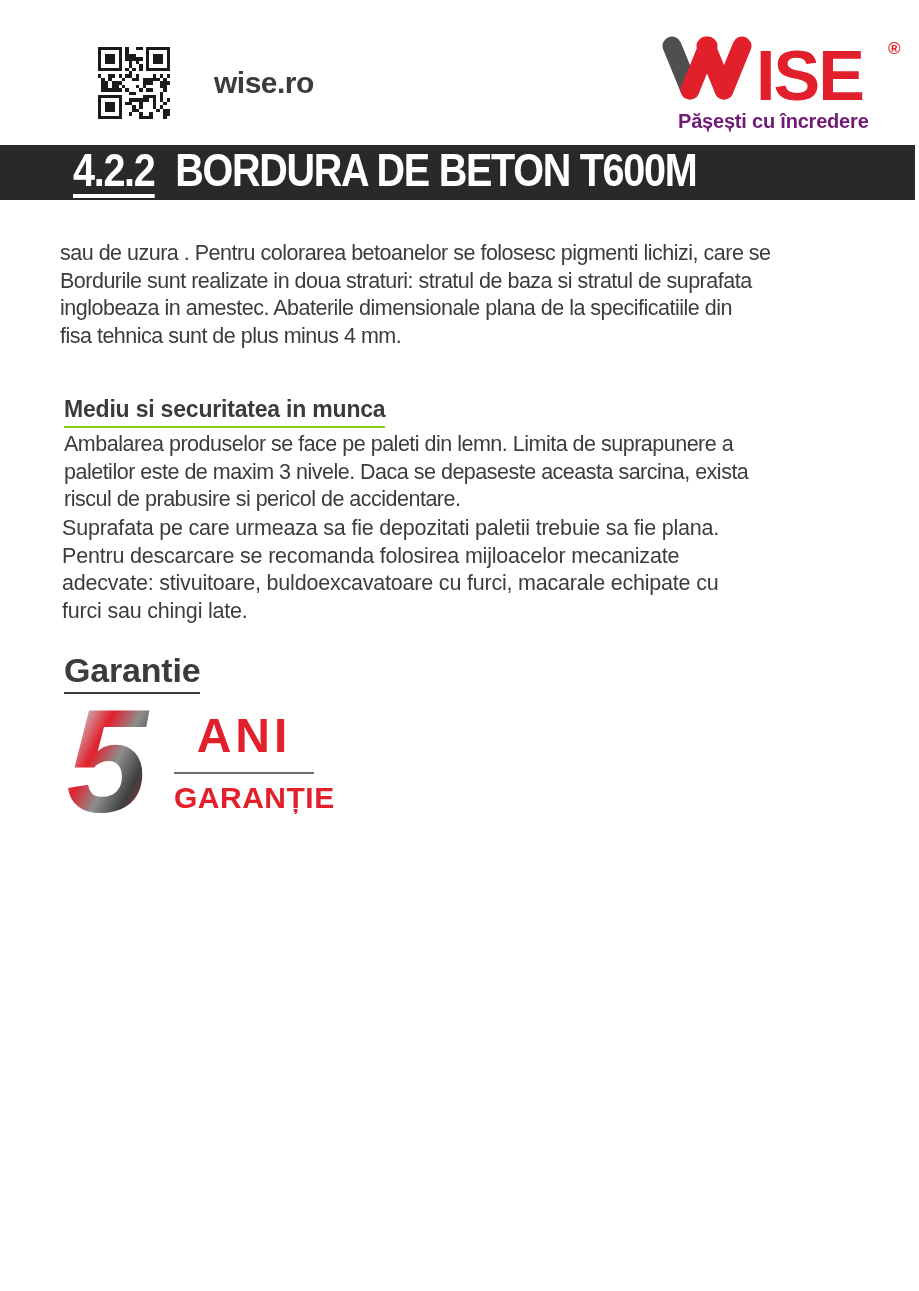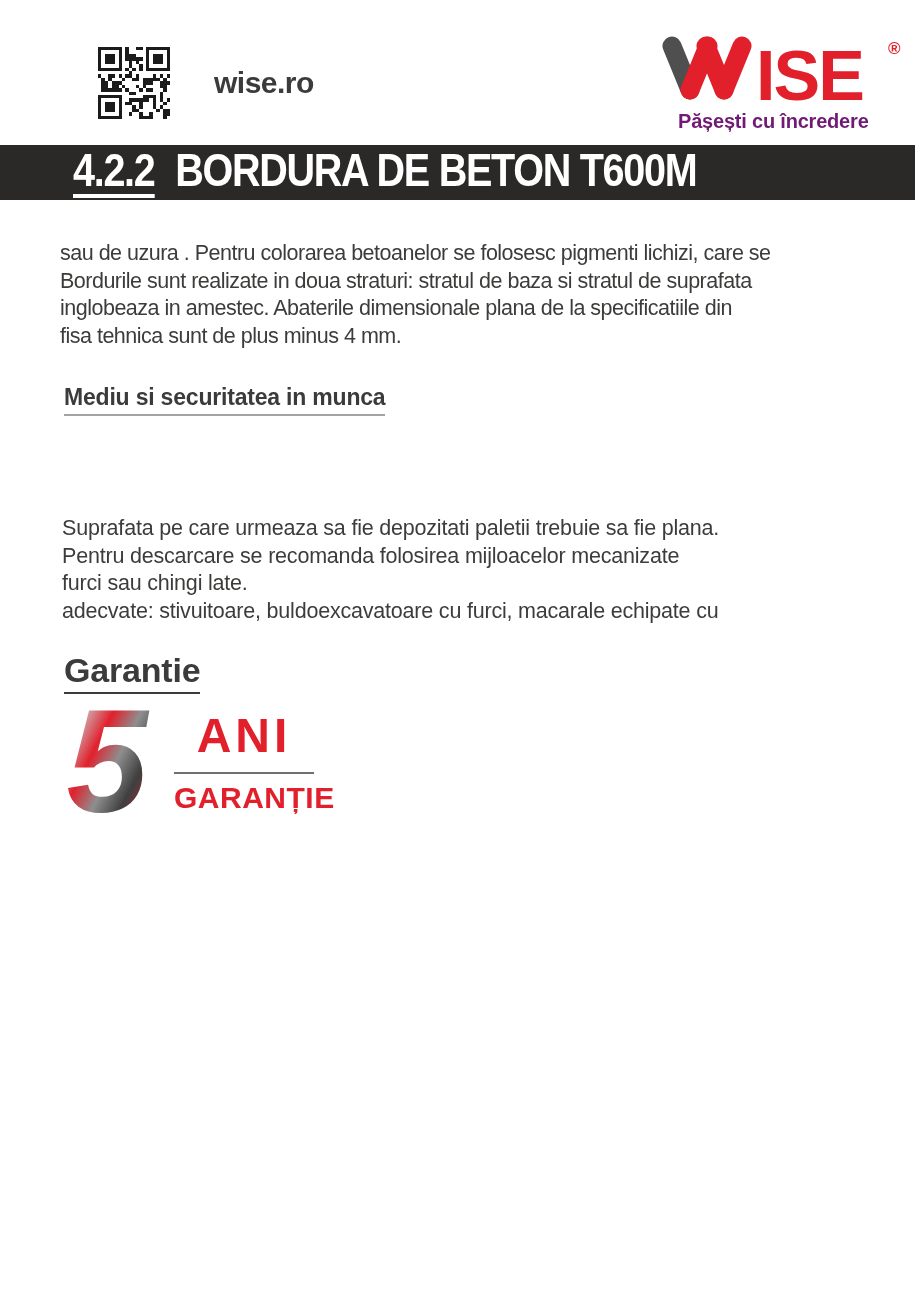--- a/index.html
+++ b/index.html
@@ -39,22 +39,22 @@
     letter-spacing:-0.5px;white-space:nowrap;
   }
   .para div{white-space:nowrap;}
   .p1{left:60px;top:240px;}
   .p2{left:64px;top:431px;}
   .p3{left:62px;top:515px;letter-spacing:-0.2px;}
   .subheading{
     position:absolute;color:#3b3b3b;font-weight:bold;display:inline-block;
   }
   .h-safety{
-    left:64px;top:384px;font-size:23px;letter-spacing:-0.2px;
-    border-bottom:2px solid #a3a3a3;padding-bottom:3px;
+    left:64px;top:396px;font-size:23px;letter-spacing:-0.2px;
+    border-bottom:2px solid #84cc16;padding-bottom:3px;
   }
   .h-warranty{
     left:64px;top:651px;font-size:34px;letter-spacing:-0.2px;
     border-bottom:2px solid #3b3b3b;padding-bottom:2px;
   }
   
   .badge{position:absolute;left:56px;top:696px;display:flex;}
   .badge-five{width:102px;height:138px;}
   .badge-col{margin-left:16px;padding-top:16px;width:140px;}
   .badge-years{
@@ -314,26 +314,31 @@
 
   <div class="para p1">
     <div>sau de uzura . Pentru colorarea betoanelor se folosesc pigmenti lichizi, care se</div>
     <div>Bordurile sunt realizate in doua straturi: stratul de baza si stratul de suprafata</div>
     <div>inglobeaza in amestec.  Abaterile dimensionale plana  de la specificatiile din</div>
     <div>fisa tehnica sunt de plus minus 4 mm.</div>
   </div>
 
   <div class="subheading h-safety">Mediu si securitatea in munca</div>
 
+  <div class="para p2">
+    <div>Ambalarea produselor se face pe paleti din lemn. Limita de suprapunere a</div>
+    <div>paletilor este de maxim 3 nivele. Daca se depaseste aceasta sarcina, exista</div>
+    <div>riscul de prabusire si pericol de accidentare.</div>
+  </div>
 
   <div class="para p3">
     <div>Suprafata pe care urmeaza sa fie depozitati paletii trebuie sa fie plana.</div>
     <div>Pentru descarcare se recomanda folosirea mijloacelor mecanizate</div>
+    <div>adecvate: stivuitoare, buldoexcavatoare cu furci, macarale echipate cu</div>
     <div>furci sau chingi late.</div>
-    <div>adecvate: stivuitoare, buldoexcavatoare cu furci, macarale echipate cu</div>
   </div>
 
   <div class="subheading h-warranty">Garantie</div>
 
   <div class="badge">
     <svg class="badge-five" viewBox="0 0 100 140">
       <defs>
         <linearGradient id="grad5" x1="0" y1="0" x2="1" y2="1">
           <stop offset="0" stop-color="#6d6d6d"></stop>
           <stop offset="0.18" stop-color="#c9c9c9"></stop>

